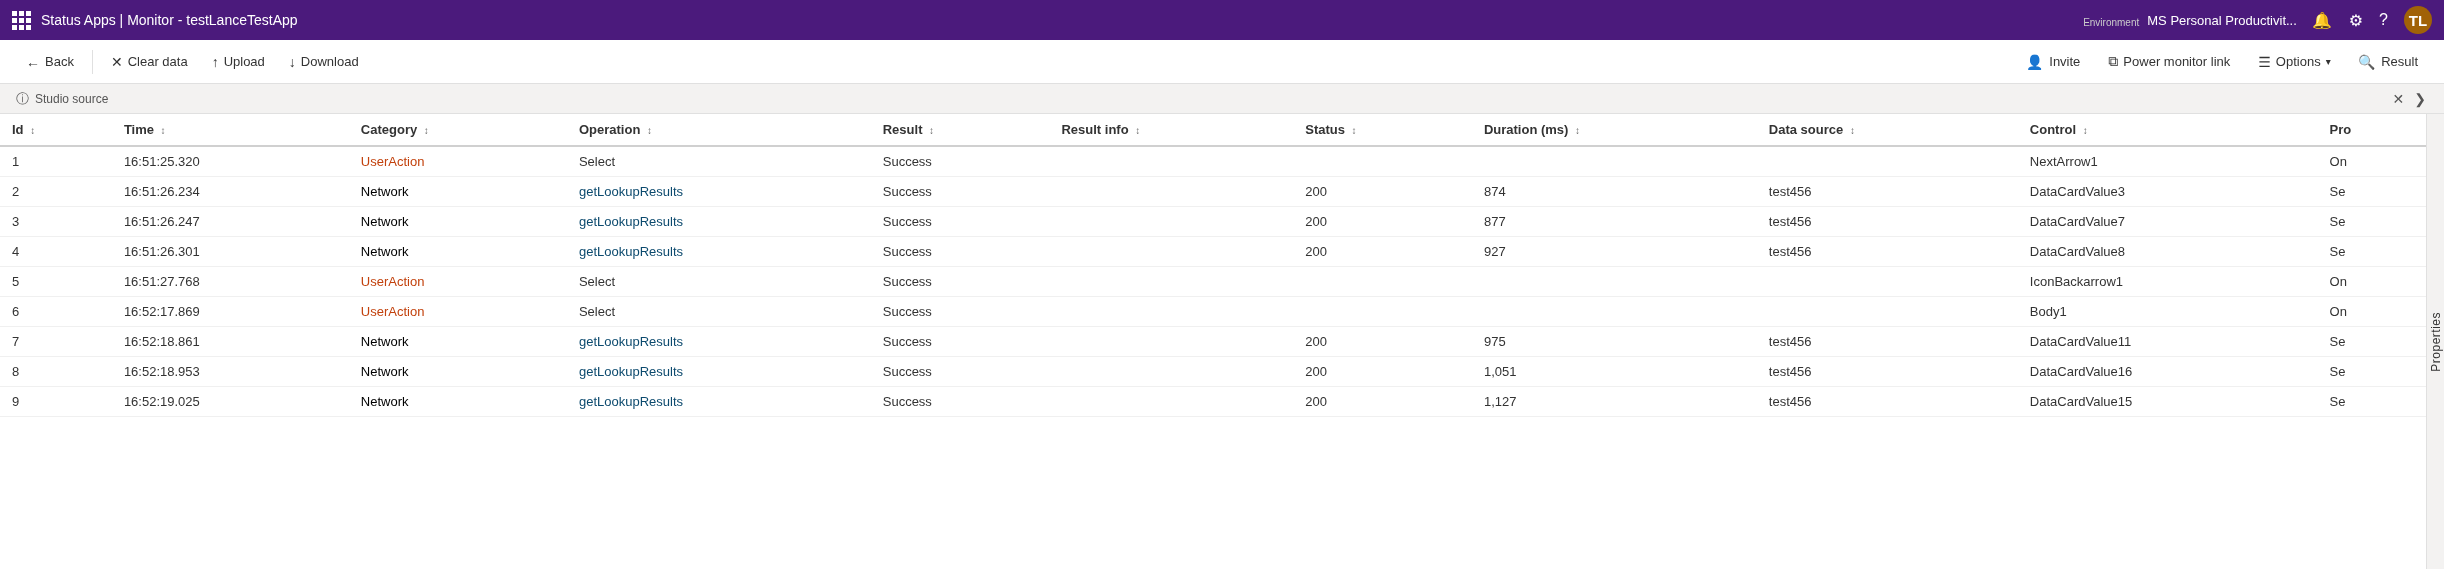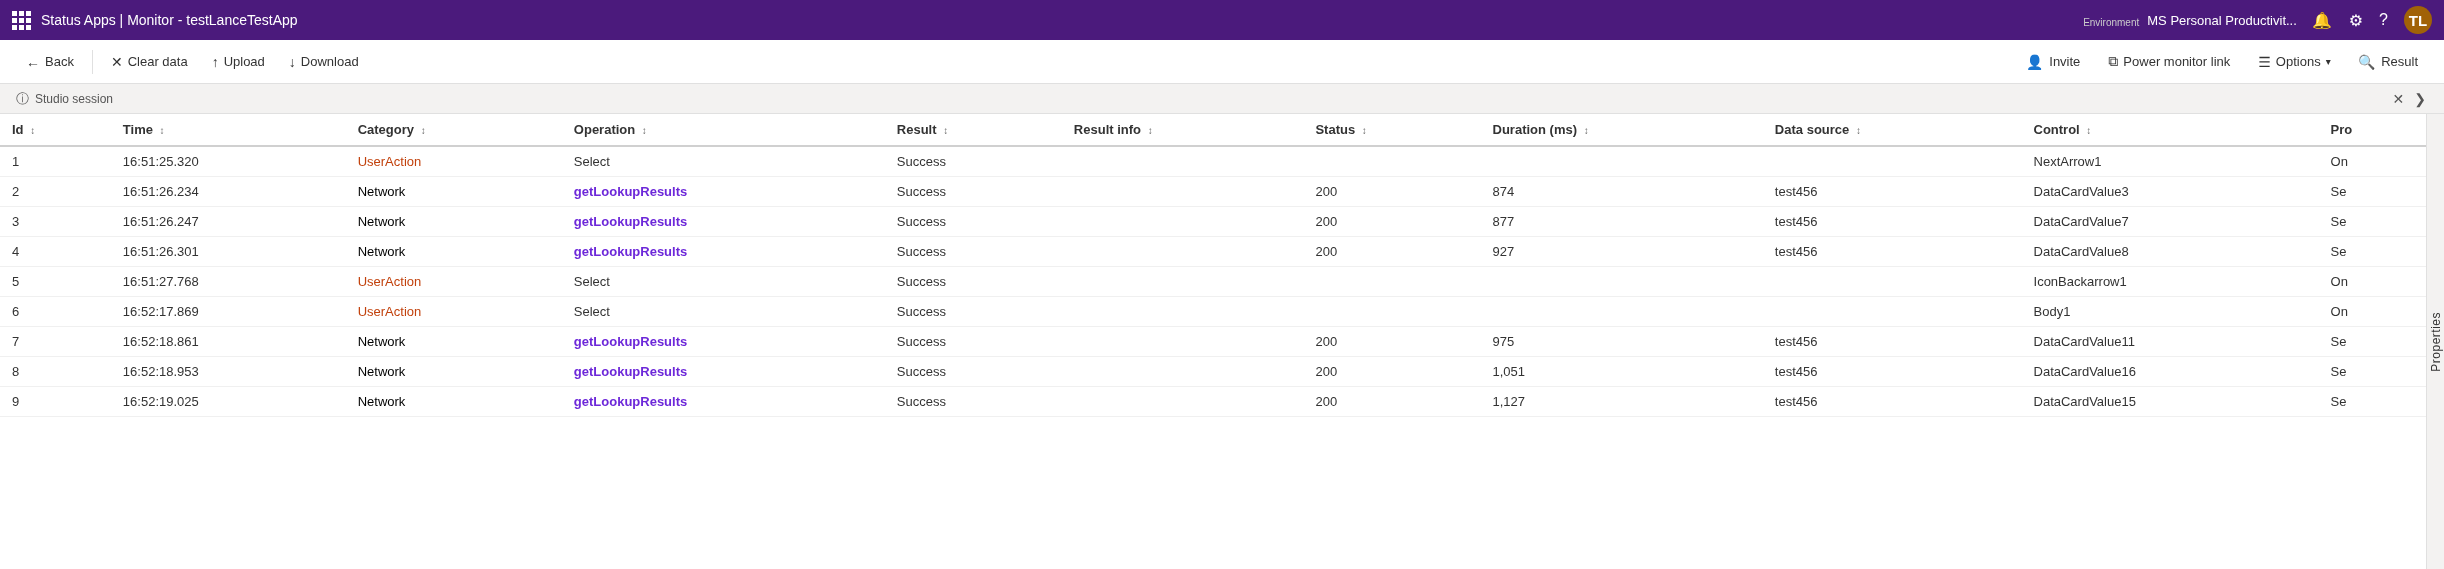--- a/index.html
+++ b/index.html
@@ -98,21 +98,21 @@
     }
     th .sort-arrow { font-size: 10px; color: #666; margin-left: 3px; }
     td {
       padding: 7px 12px;
       border-bottom: 1px solid #f0f0f0;
       color: #333;
       white-space: nowrap;
     }
     .cat-network { color: #000000; }
     .cat-useraction { color: #c2410c; }
-    .op-link { color: #6d28d9; cursor: pointer; font-weight: bold; }
+    .op-link { color: #0c4a6e; cursor: pointer; }
     td.num { text-align: left; }
 
     
     .properties-panel {
       width: 18px;
       background: #f3f2f1;
       border-left: 1px solid #e0e0e0;
       display: flex;
       flex-direction: column;
       align-items: center;
@@ -202,21 +202,21 @@
     <button class="toolbar-btn">
       <span class="btn-icon">🔍</span>
       <span>Result</span>
     </button>
   </div>
 </div>
 
 <div class="session-bar">
   <div class="session-left">
     <span style="font-size:13px; color:#666;">ⓘ</span>
-    <span>Studio session</span>
+    <span>Studio source</span>
   </div>
   <div style="display:flex;align-items:center;gap:6px;">
     <button class="icon-btn">✕</button>
     <button class="icon-btn">❯</button>
   </div>
 </div>
 
 <div class="table-container">
   <div class="main-table">
     <table>

